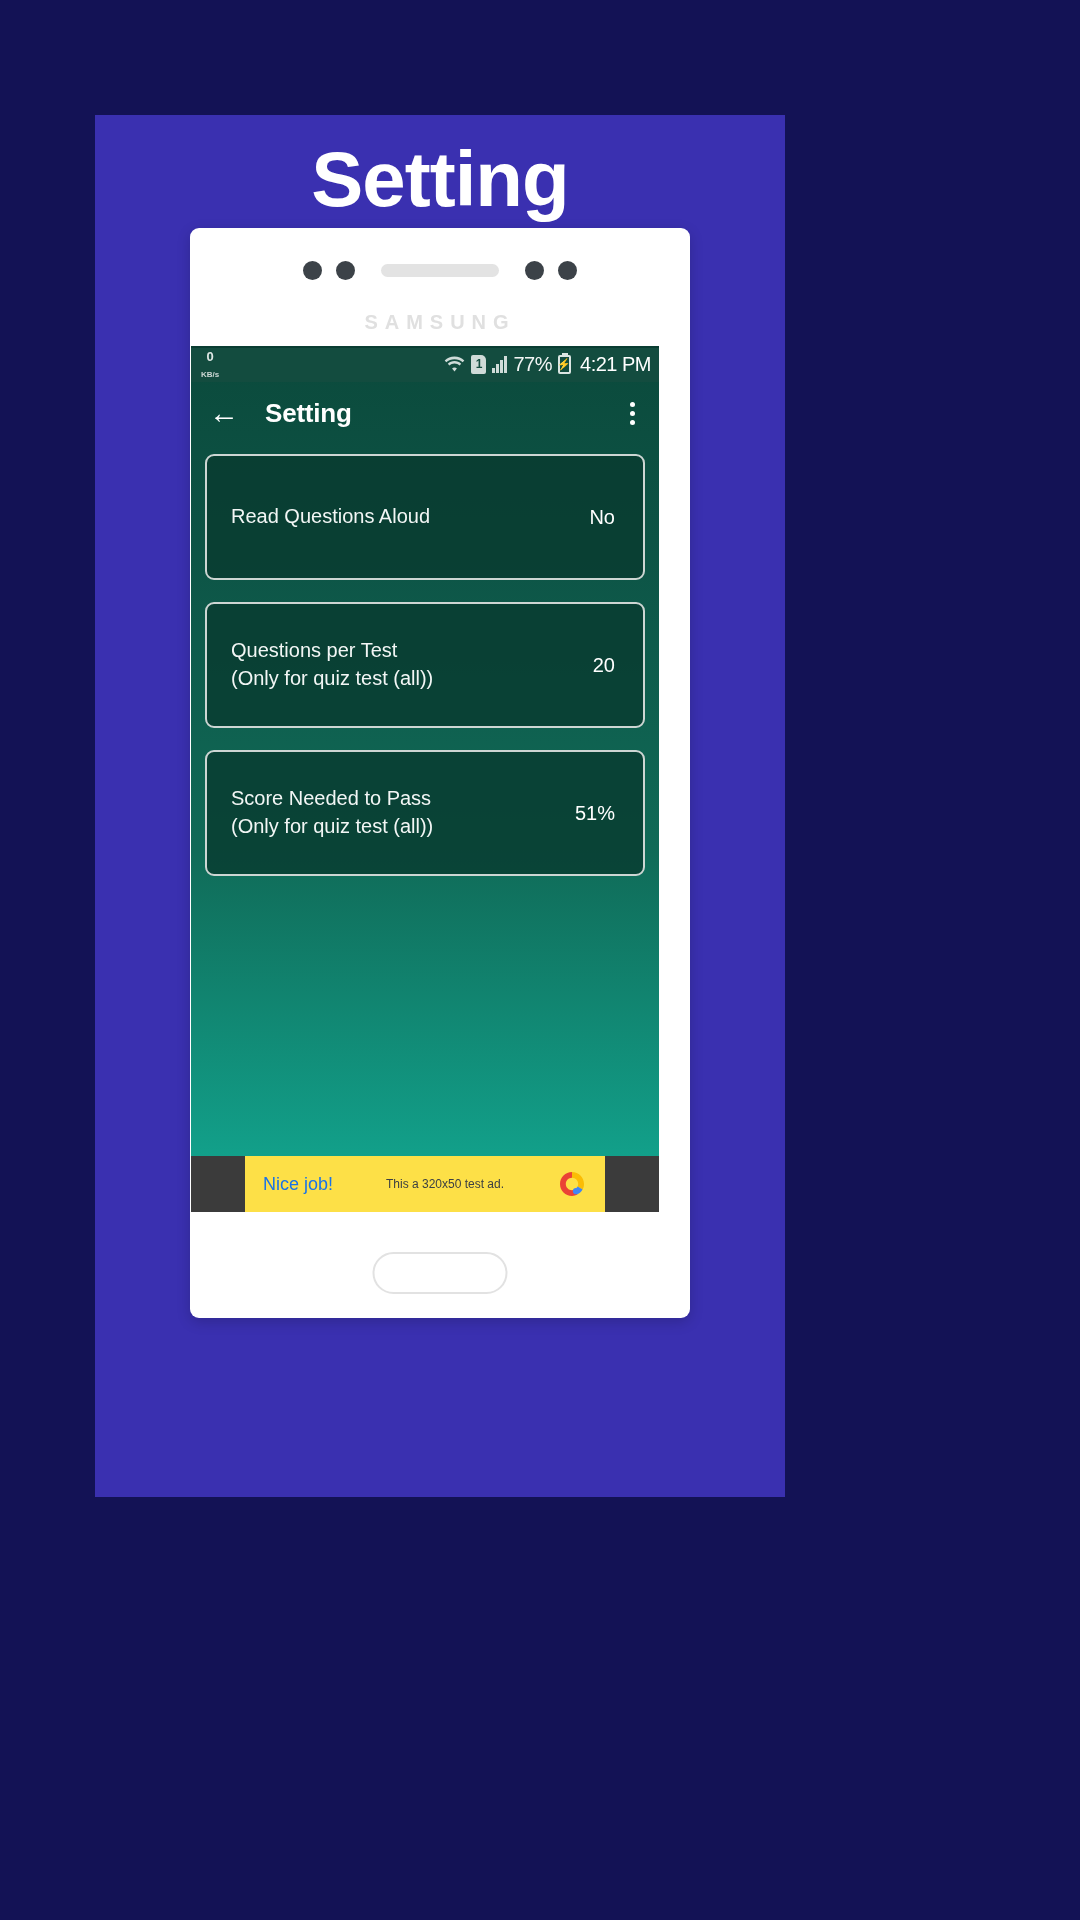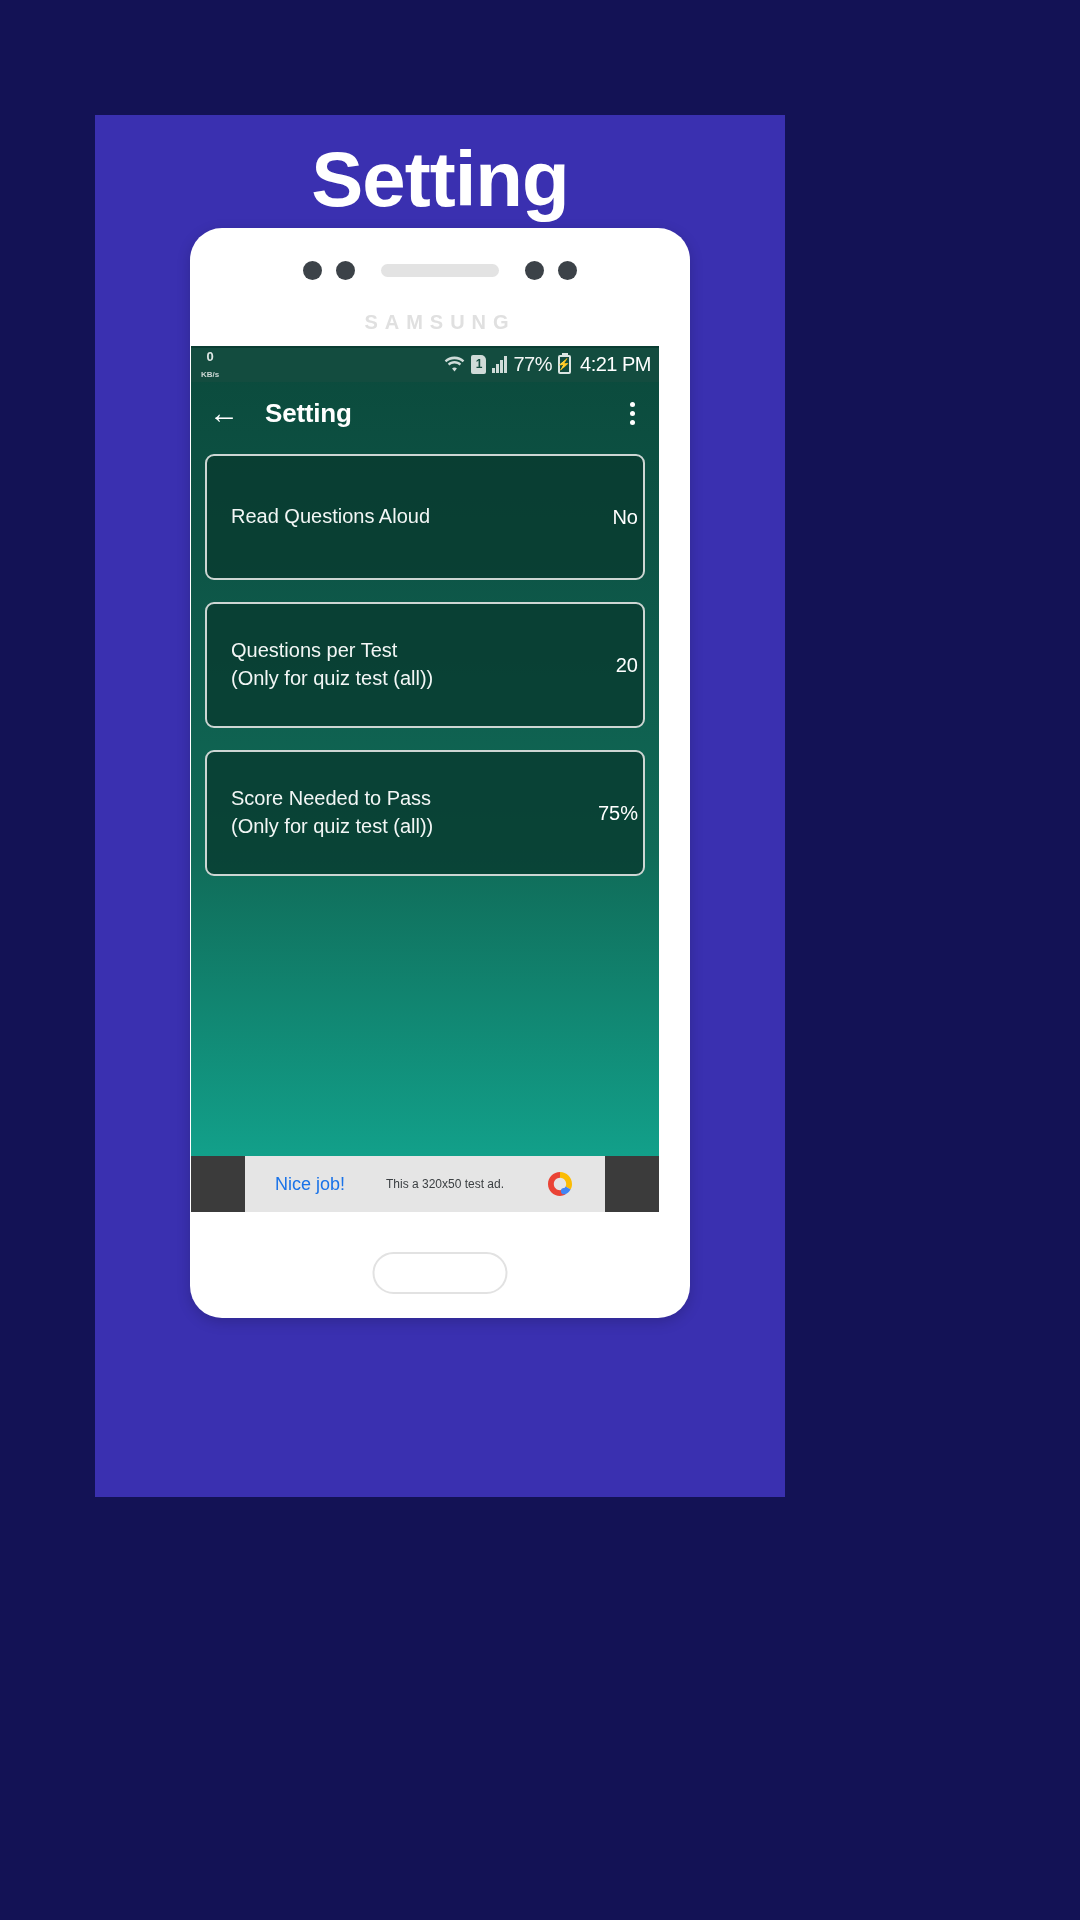--- a/index.html
+++ b/index.html
@@ -28,21 +28,21 @@
     letter-spacing: -1px;
     line-height: 1.1;
   }
 
   
   #phone-shell {
     position: absolute;
     left: 95px; top: 113px;
     width: 500px; height: 1090px;
     background: #ffffff;
-    border-radius: 32px;
+    border-radius: 9px;
     box-shadow: 0 4px 14px rgba(0,0,0,0.18);
     overflow: hidden;
   }
 
   
   .sensor-row {
     position: absolute; top: 33px; left: 0; width: 100%;
     display: flex; align-items: center; justify-content: center;
     gap: 14px;
   }
@@ -139,21 +139,21 @@
   #settings-list {
     padding: 10px 14px 0 14px;
     display: flex; flex-direction: column; gap: 22px;
   }
   .setting-card {
     border: 2px solid #cdd6d3;
     border-radius: 9px;
     background: rgba(8,58,47,0.82);
     min-height: 126px;
     display: flex; align-items: center; justify-content: space-between;
-    padding: 10px 5px 10px 24px;
+    padding: 10px 28px 10px 24px;
     cursor: pointer;
   }
   .card-label {
     color: #f2f6f5;
     font-size: 20px;
     line-height: 1.38;
     white-space: pre-line;
   }
   .card-value {
     color: #ffffff;
@@ -166,23 +166,23 @@
   #ad-banner {
     position: absolute;
     top: 928px; left: 1px;
     width: 468px; height: 56px;
     background: #3b3b3b;
     display: flex; align-items: center;
   }
   #ad-inner {
     margin: 0 auto;
     width: 360px; height: 56px;
-    background: #e5e5e5;
-    display: flex; align-items: center;
-    padding: 0 30px;
+    background: #fde047;
+    display: flex; align-items: center;
+    padding: 0 18px;
   }
   #ad-cta { color: #1a73e8; font-size: 18px; }
   #ad-text { color: #3c4043; font-size: 12px; margin: 0 auto; }
   #admob-logo { width: 30px; height: 30px; position: relative; flex: 0 0 auto; }
 
   
   #home-button {
     position: absolute;
     bottom: 24px; left: 50%; transform: translateX(-50%);
     width: 135px; height: 42px;
@@ -259,21 +259,21 @@
 
         <div class="setting-card">
           <span class="card-label">Questions per Test
 (Only for quiz test (all))</span>
           <span class="card-value">20</span>
         </div>
 
         <div class="setting-card">
           <span class="card-label">Score Needed to Pass
 (Only for quiz test (all))</span>
-          <span class="card-value">75%</span>
+          <span class="card-value">51%</span>
         </div>
 
 
       </div>
     </div>
 
     <div id="ad-banner">
       <div id="ad-inner">
         <span id="ad-cta">Nice job!</span>
         <span id="ad-text">This a 320x50 test ad.</span>

